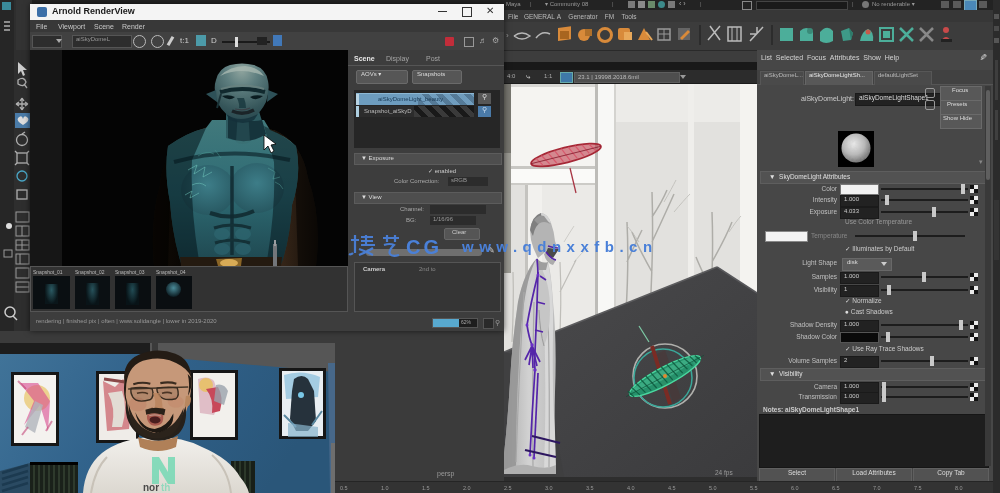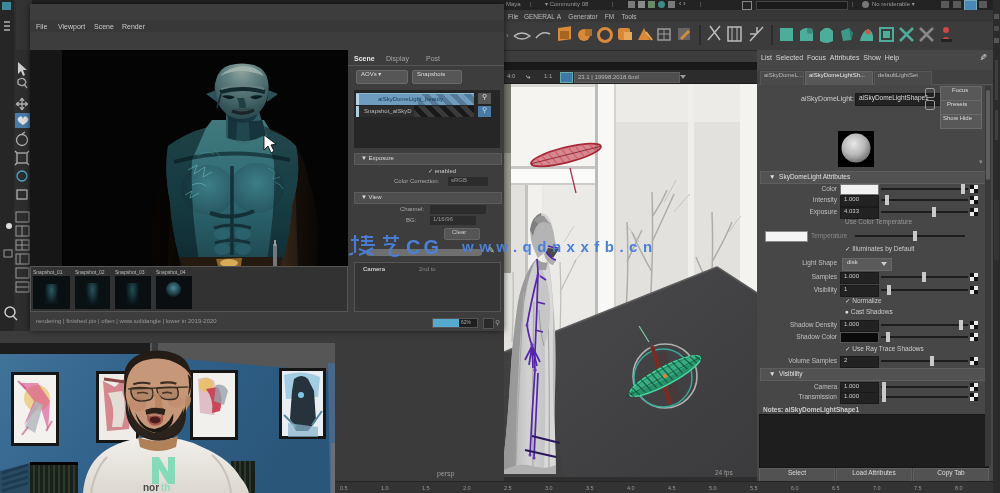--- a/index.html
+++ b/index.html
@@ -453,28 +453,54 @@
   <div class="abs" style="left:1px;top:14px;width:5px;height:5px;background:#555;"></div>
   <div class="abs" style="left:1px;top:26px;width:5px;height:5px;background:#4a4a4a;"></div>
   <div class="abs" style="left:1px;top:38px;width:5px;height:5px;background:#555;"></div>
   <div class="abs" style="left:2px;top:60px;width:3px;height:40px;background:#3e3e3e;"></div>
   <div class="abs" style="left:2px;top:110px;width:3px;height:30px;background:#404040;"></div>
   <div class="abs" style="left:1px;top:200px;width:5px;height:60px;background:#343434;"></div>
 </div>
 
 <div class="abs" id="arnold" style="left:30px;top:4px;width:474px;height:327px;background:#3d3d3d;box-shadow:0 0 6px rgba(0,0,0,.6);">
 
+  <div class="abs" style="left:0;top:0;width:474px;height:16px;background:#f4f4f4;">
+    <div class="abs" style="left:7px;top:3px;width:10px;height:10px;background:#3b6fa8;border-radius:2px;"></div>
+    <div class="abs" style="left:22px;top:2px;font-size:9px;color:#1a1a1a;font-weight:bold;">Arnold RenderView</div>
+    <div class="abs" style="left:408px;top:7px;width:9px;height:1px;background:#333;"></div>
+    <div class="abs" style="left:432px;top:3px;width:8px;height:8px;border:1px solid #333;"></div>
+    <div class="abs" style="left:456px;top:1px;font-size:10px;color:#333;">✕</div>
+  </div>
 
   <div class="abs" style="left:0;top:16px;width:474px;height:12px;background:#383838;">
     <span class="tx" style="position:absolute;left:6px;top:3px;color:#c8c8c8;">File</span>
     <span class="tx" style="position:absolute;left:28px;top:3px;color:#c8c8c8;">Viewport</span>
     <span class="tx" style="position:absolute;left:64px;top:3px;color:#c8c8c8;">Scene</span>
     <span class="tx" style="position:absolute;left:92px;top:3px;color:#c8c8c8;">Render</span>
   </div>
 
+  <div class="abs" style="left:0;top:28px;width:474px;height:18px;background:#414141;border-bottom:1px solid #2e2e2e;">
+    <div class="abs" style="left:2px;top:3px;width:28px;height:11px;background:#2d2d2d;border:1px solid #555;"></div>
+    <div class="abs" style="left:26px;top:7px;width:0;height:0;border-left:3px solid transparent;border-right:3px solid transparent;border-top:4px solid #aaa;"></div>
+    <div class="abs" style="left:42px;top:3px;width:58px;height:11px;background:#2d2d2d;border:1px solid #555;"><span style="font-size:6px;color:#999;padding-left:3px;">aiSkyDomeL</span></div>
+    <div class="abs" style="left:103px;top:3px;width:11px;height:11px;border:1px solid #bbb;border-radius:50%;"></div>
+    <div class="abs" style="left:121px;top:3px;width:11px;height:11px;border:1px solid #bbb;border-radius:50%;"></div>
+    <div class="abs" style="left:139px;top:4px;width:3px;height:10px;background:#ccc;transform:rotate(30deg);"></div>
+    <div class="abs" style="left:150px;top:4px;font-size:8px;color:#ccc;">t:1</div>
+    <div class="abs" style="left:166px;top:3px;width:10px;height:11px;background:#4c9aa8;"></div>
+    <div class="abs" style="left:181px;top:4px;font-size:8px;color:#ccc;">D</div>
+    <div class="abs" style="left:192px;top:9px;width:48px;height:2px;background:#1a1a1a;"></div>
+    <div class="abs" style="left:205px;top:5px;width:3px;height:10px;background:#ddd;"></div>
+    <div class="abs" style="left:227px;top:5px;width:10px;height:8px;background:#222;"></div>
+    <div class="abs" style="left:243px;top:3px;width:9px;height:11px;background:#4178b8;"></div>
+    <div class="abs" style="left:415px;top:5px;width:9px;height:9px;background:#c22d3a;border-radius:1px;"></div>
+    <div class="abs" style="left:434px;top:5px;width:8px;height:8px;border:1px solid #999;"></div>
+    <div class="abs" style="left:449px;top:4px;font-size:8px;color:#aaa;">♬</div>
+    <div class="abs" style="left:462px;top:4px;font-size:8px;color:#aaa;">⚙</div>
+  </div>
 
   <div class="abs" style="left:0;top:46px;width:318px;height:216px;background:#151515;overflow:hidden;">
     <svg width="318" height="216" style="position:absolute;left:0;top:0;">
       <defs>
         <linearGradient id="skin" x1="0" y1="0" x2="0" y2="1">
           <stop offset="0" stop-color="#41797c"></stop>
             <stop offset="0.5" stop-color="#2e6b74"></stop>
             <stop offset="1" stop-color="#1e464e"></stop>
         </linearGradient>
         <radialGradient id="headg" cx="0.5" cy="0.12" r="1">

